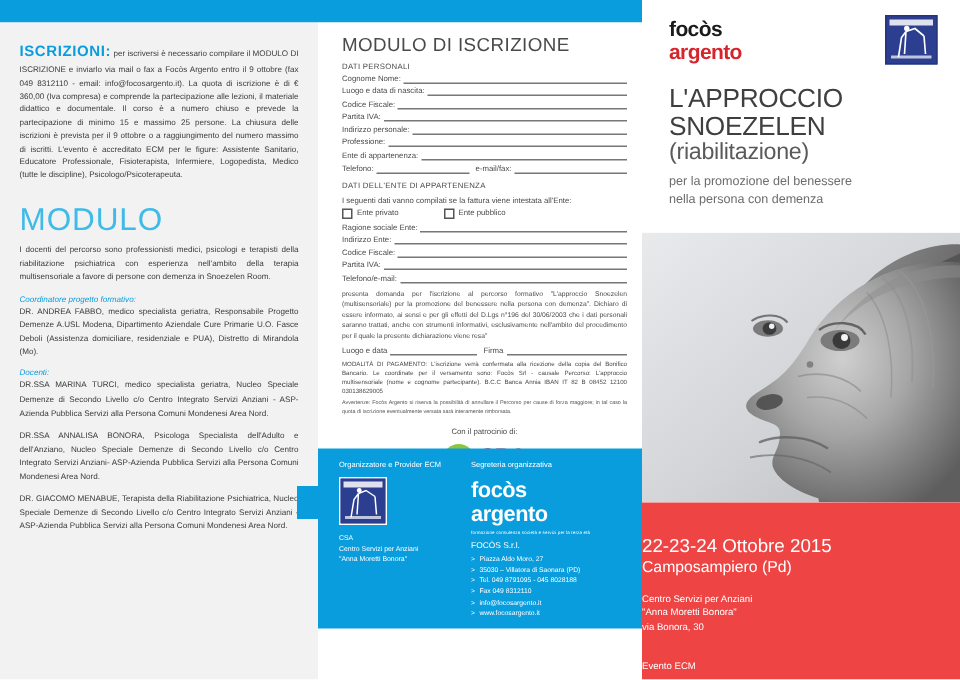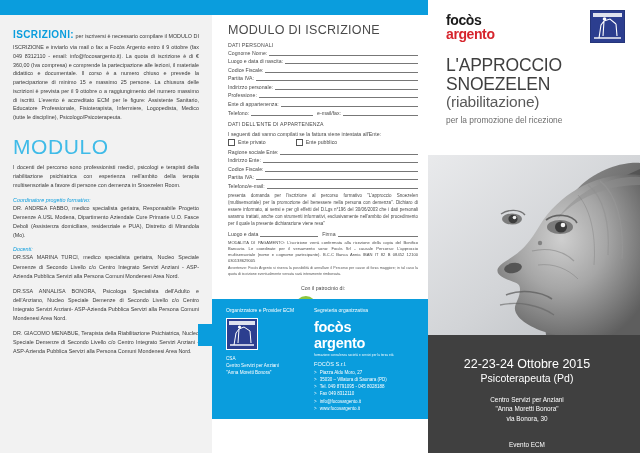--- a/index.html
+++ b/index.html
@@ -82,22 +82,22 @@
   .r-head{height:52px;position:relative;}
   .r-focos{position:absolute;left:18px;top:12px;line-height:.98;}
   .r-focos .l1{font-size:14px;font-weight:700;color:#1a1a1a;letter-spacing:-.4px;position:relative;display:inline-block;}
   .r-focos .l2{font-size:14px;font-weight:700;color:#d6242c;letter-spacing:-.4px;}
   .r-csa{position:absolute;right:15px;top:10px;width:33px;height:31px;background:#2c3e8f;border:1px solid #25357a;}
   .r-title{padding:4px 0 0 18px;}
   .t1{font-size:17.5px;color:#3f3f3f;line-height:1.06;font-weight:400;letter-spacing:-.2px;margin:0;}
   .t2{font-size:15.5px;color:#5a5a5a;line-height:1.12;font-weight:400;letter-spacing:-.2px;margin:0;}
   .t3{font-size:8.4px;color:#6d6d6d;line-height:1.35;margin:5px 0 0 0;font-weight:400;}
   .photo{position:absolute;left:0;top:155px;width:212px;height:180px;overflow:hidden;}
-  .r-blue{position:absolute;left:0;top:335px;width:212px;height:118px;background:#404040;color:#fff;
-          text-align:center;padding:22px 14px 0 0;box-sizing:border-box;}
+  .r-blue{position:absolute;left:0;top:335px;width:212px;height:118px;background:#ef4444;color:#fff;
+          text-align:left;padding:22px 14px 0 0;box-sizing:border-box;}
   .d1{font-size:12.5px;line-height:1.15;margin:0;font-weight:400;}
   .d2{font-size:10.5px;line-height:1.25;margin:1px 0 0 0;font-weight:400;}
   .d3{font-size:6.4px;line-height:1.55;margin:9px 0 0 0;font-weight:400;}
   .d4{font-size:6.4px;margin:17px 0 0 0;font-weight:400;}
 </style>
 </head>
 <body>
 
 <div class="page">
 
@@ -315,21 +315,22 @@
           <circle cx="13.5" cy="8" r="1.8" fill="#ffffff"></circle>
           <rect x="3" y="26" width="27" height="2" fill="#ffffff" opacity="0.7"></rect>
         </svg>
       </div>
     </div>
 
     <div class="r-title">
       <p class="t1">L'APPROCCIO</p>
       <p class="t1">SNOEZELEN</p>
       <p class="t2">(riabilitazione)</p>
-      <p class="t3">per la promozione del ricezione</p>
+      <p class="t3">per la promozione del benessere</p>
+      <p class="t3" style="margin-top:0;">nella persona con demenza</p>
     </div>
 
     <div class="photo">
       <svg width="212" height="180" viewBox="0 0 212 180" preserveAspectRatio="xMidYMid slice">
         <defs>
           <linearGradient id="bgG" x1="0" y1="0" x2="1" y2="1">
             <stop offset="0%" stop-color="#e9eaec"></stop>
             <stop offset="55%" stop-color="#d2d4d7"></stop>
             <stop offset="100%" stop-color="#b9bcc0"></stop>
           </linearGradient>
@@ -373,21 +374,21 @@
         <circle cx="112" cy="88" r="2.2" fill="#6a6a6a" opacity="0.7"></circle>
 
         <path d="M160 30 C176 42 182 70 180 100" stroke="#8d8d8d" stroke-width="1.2" fill="none" opacity="0.5"></path>
         <path d="M172 26 C190 40 196 72 194 104" stroke="#9c9c9c" stroke-width="1.2" fill="none" opacity="0.45"></path>
         <path d="M150 40 C164 56 168 84 166 110" stroke="#7d7d7d" stroke-width="1" fill="none" opacity="0.4"></path>
       </svg>
     </div>
 
     <div class="r-blue">
       <p class="d1">22-23-24 Ottobre 2015</p>
-      <p class="d2">Psicoterapeuta (Pd)</p>
+      <p class="d2">Camposampiero (Pd)</p>
       <p class="d3">Centro Servizi per Anziani</p>
       <p class="d3" style="margin-top:0;">"Anna Moretti Bonora"</p>
       <p class="d3" style="margin-top:0;">via Bonora, 30</p>
       <p class="d4">Evento ECM</p>
     </div>
   </div>
 
 </div>
 
 </body></html>

